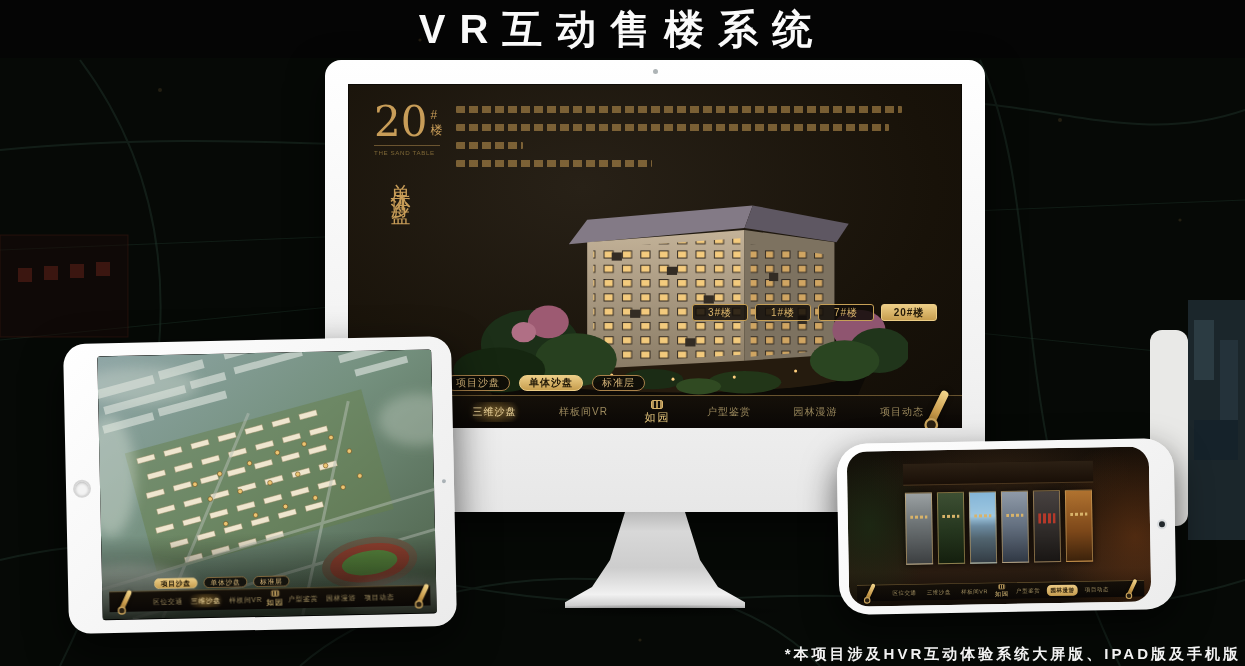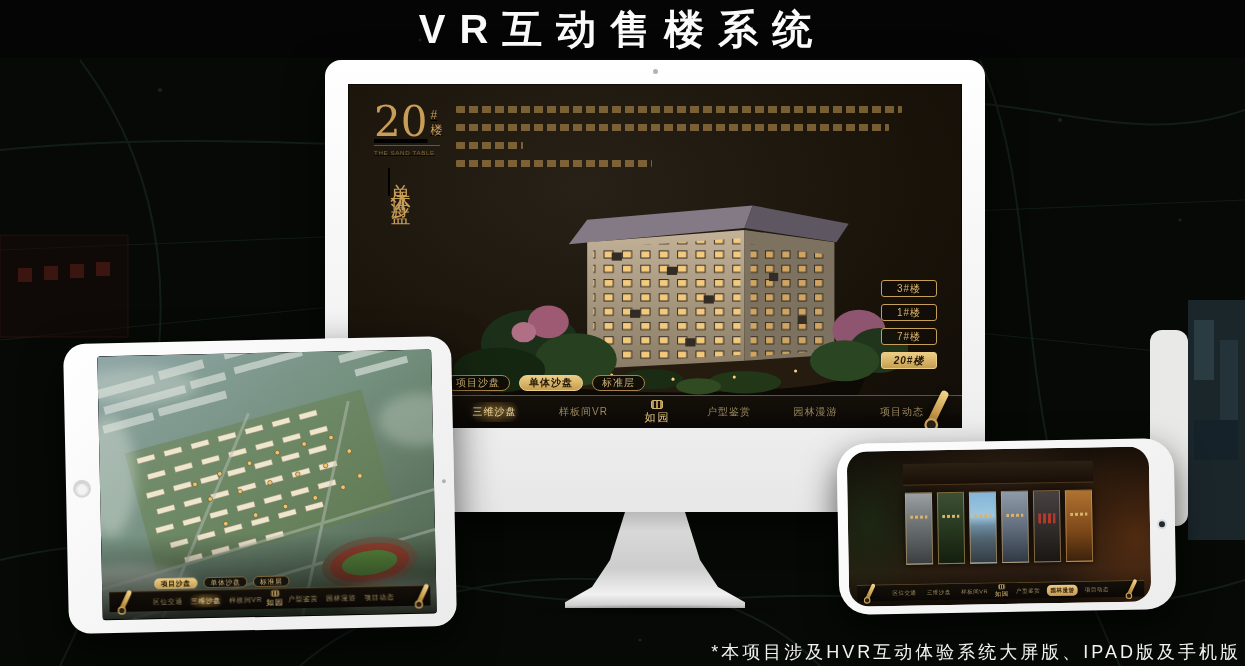--- a/index.html
+++ b/index.html
@@ -1,54 +1,54 @@
 <!DOCTYPE html>
 <html><head>
 <meta charset="utf-8">
 <style>
   html,body{margin:0;padding:0;background:#000;}
   *{box-sizing:border-box;font-family:"Liberation Sans",sans-serif;}
   .stage{position:relative;width:1245px;height:666px;overflow:hidden;background:#701a75;}
   .bgsvg{position:absolute;inset:0;z-index:0;}
   .page-title{position:absolute;top:2px;left:0;width:100%;text-align:center;color:#fafafa;
     font-size:40px;font-weight:700;letter-spacing:14px;z-index:6;}
-  .footnote{position:absolute;right:4px;bottom:2px;color:#f2f2f2;font-size:18px;letter-spacing:3px;z-index:6;}
+  .footnote{position:absolute;right:4px;bottom:2px;color:#f2f2f2;font-size:15px;letter-spacing:3px;z-index:6;font-weight:bold;}
 
   
   .monitor{position:absolute;left:325px;top:60px;width:660px;height:560px;z-index:1;}
   .m-body{position:absolute;left:0;top:0;width:660px;height:452px;background:linear-gradient(180deg,#ffffff,#f1f1f1 70%,#e7e7e7);
     border-radius:16px;box-shadow:0 14px 36px rgba(0,0,0,.6);}
   .m-cam{position:absolute;left:50%;top:9px;width:5px;height:5px;margin-left:-2px;border-radius:50%;background:#aeb4b6;}
   .m-screen{position:absolute;left:23px;top:24px;width:614px;height:344px;overflow:hidden;
     background:radial-gradient(120% 130% at 38% 30%,#282117 0%,#181209 48%,#0b0805 100%);
     box-shadow:inset 0 0 0 1px rgba(0,0,0,.5);}
   .m-stand{position:absolute;left:180px;top:452px;width:300px;height:96px;
     background:linear-gradient(180deg,#b9b9b9 0%,#d8d8d8 20%,#cdcdcd 58%,#f1f1f1 86%,#c6c6c6 100%);
     clip-path:polygon(40% 0,60% 0,65% 50%,71% 78%,80% 94%,80% 100%,20% 100%,20% 94%,29% 78%,35% 50%);}
   .m-floorshadow{position:absolute;left:140px;top:542px;width:380px;height:18px;
     background:radial-gradient(closest-side,rgba(0,0,0,.5),rgba(0,0,0,0) 75%);}
 
   
-  .hero{position:absolute;left:26px;top:18px;width:96px;text-decoration:underline;}
+  .hero{position:absolute;left:26px;top:18px;width:96px;}
   .hero-num{display:flex;align-items:flex-start;border-bottom:1px solid rgba(200,157,88,.45);
     padding-bottom:3px;width:66px;}
   .hero-num .n{font-family:"DejaVu Serif",serif;font-size:42px;line-height:40px;color:#c89d58;}
   .hero-num .s{font-size:12px;color:#c89d58;margin:6px 0 0 3px;}
   .hero-en{margin-top:3px;color:#7d6736;font-size:10px;letter-spacing:1px;transform:scale(.62);transform-origin:0 0;white-space:nowrap;}
   .hero-vert{writing-mode:vertical-rl;font-family:"DejaVu Serif",serif;font-size:20px;letter-spacing:7px;
     color:#c89d58;margin:8px 0 0 14px;height:132px;}
   .desc{position:absolute;left:108px;top:22px;width:446px;}
   .dline{height:7px;margin-bottom:11px;border-radius:1px;
     background:repeating-linear-gradient(90deg,rgba(196,153,82,.55) 0 9px,rgba(0,0,0,0) 9px 13px);}
   .bsvg{position:absolute;left:90px;top:66px;width:470px;height:256px;}
-  .floors{position:absolute;right:25px;top:196px;display:flex;flex-direction:column;gap:7px;}
+  .floors{position:absolute;right:25px;top:220px;display:flex;flex-direction:row;gap:7px;}
   .floor-btn{width:56px;height:17px;display:flex;align-items:center;justify-content:center;
     border:1px solid #c6a056;border-radius:3px;background:rgba(18,13,8,.85);color:#d9b36a;
     font-size:10px;letter-spacing:1px;}
-  .floor-btn.active{background:linear-gradient(#eccd86,#c79e4f);color:#241a08;border-color:#eccd86;font-weight:bold;font-style:italic;}
+  .floor-btn.active{background:linear-gradient(#eccd86,#c79e4f);color:#241a08;border-color:#eccd86;font-weight:bold;}
 
   .subtabs{display:flex;gap:9px;}
   .subtab{display:inline-flex;align-items:center;justify-content:center;height:16px;padding:0 9px;
     border-radius:9px;border:1px solid #a9824a;background:rgba(14,10,6,.85);color:#d7b679;
     font-size:10px;letter-spacing:1px;white-space:nowrap;}
   .subtab.active{background:linear-gradient(#eccd86,#c79e4f);color:#241a08;border-color:#eccd86;font-weight:bold;}
   .m-subtabs{position:absolute;left:98px;bottom:37px;}
 
   .gnav{display:flex;align-items:center;height:33px;background:linear-gradient(180deg,#151009,#0a0705);
     border-top:1px solid rgba(198,160,88,.5);padding:0 10px;}

